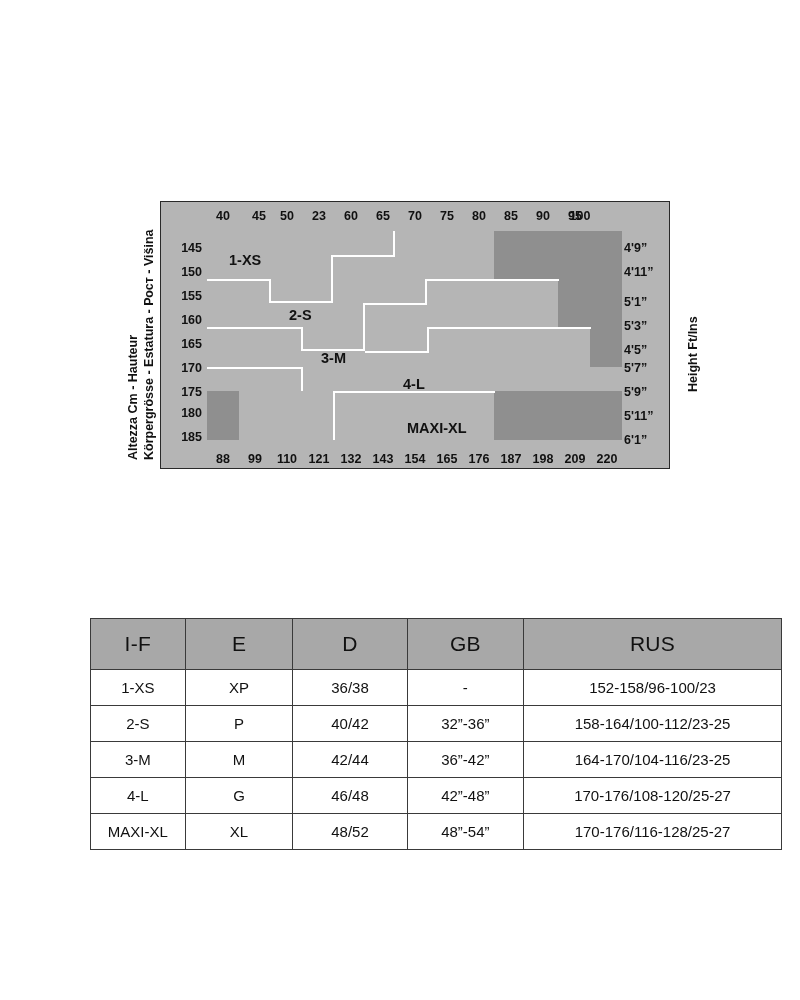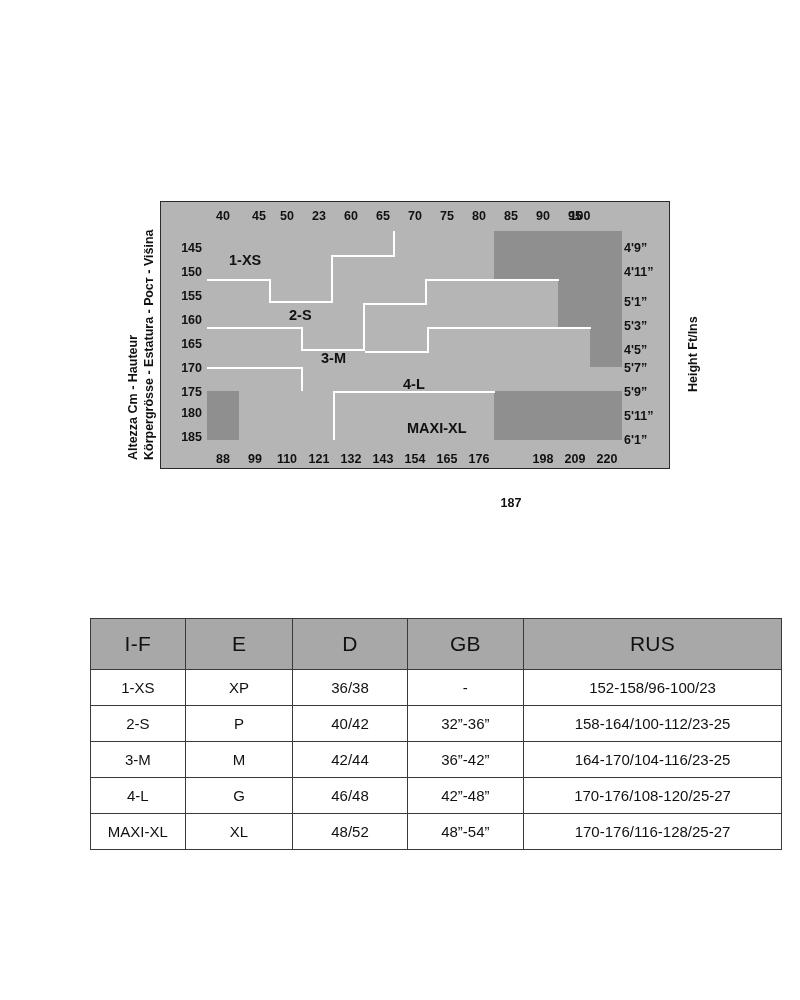--- a/index.html
+++ b/index.html
@@ -266,21 +266,21 @@
 
   <div class="tick-bottom" style="left:206px;">88</div>
   <div class="tick-bottom" style="left:238px;">99</div>
   <div class="tick-bottom" style="left:270px;">110</div>
   <div class="tick-bottom" style="left:302px;">121</div>
   <div class="tick-bottom" style="left:334px;">132</div>
   <div class="tick-bottom" style="left:366px;">143</div>
   <div class="tick-bottom" style="left:398px;">154</div>
   <div class="tick-bottom" style="left:430px;">165</div>
   <div class="tick-bottom" style="left:462px;">176</div>
-  <div class="tick-bottom" style="left:494px;margin-top:44px;">187</div>
+  <div class="tick-bottom" style="left:494px;">187</div>
   <div class="tick-bottom" style="left:526px;">198</div>
   <div class="tick-bottom" style="left:558px;">209</div>
   <div class="tick-bottom" style="left:590px;">220</div>
 
   <div class="tick-left" style="top:241px;">145</div>
   <div class="tick-left" style="top:265px;">150</div>
   <div class="tick-left" style="top:289px;">155</div>
   <div class="tick-left" style="top:313px;">160</div>
   <div class="tick-left" style="top:337px;">165</div>
   <div class="tick-left" style="top:361px;">170</div>

